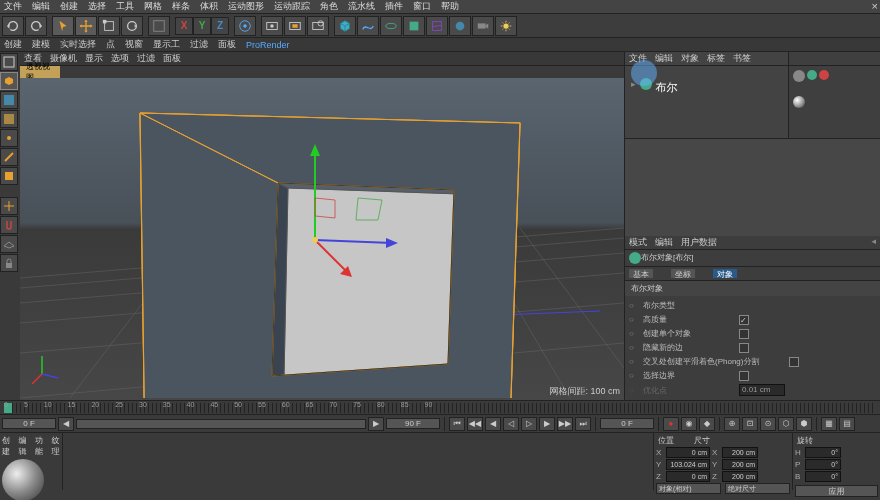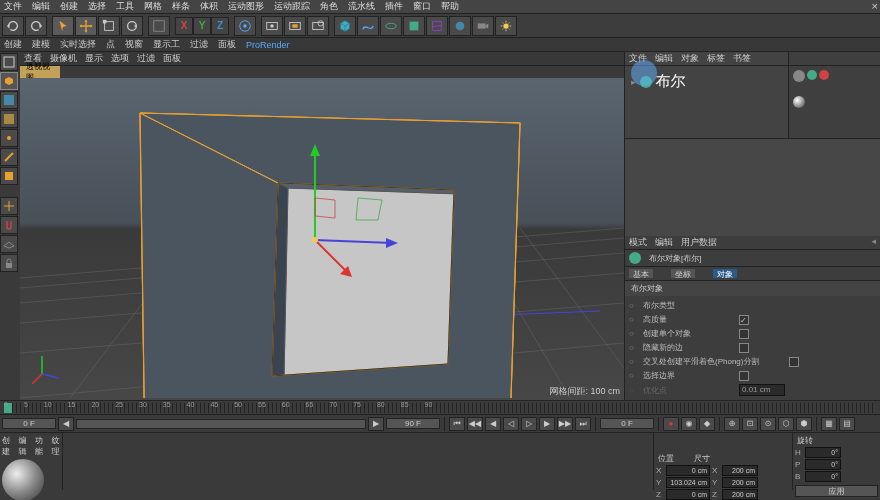--- a/index.html
+++ b/index.html
@@ -29,21 +29,21 @@
 .viewport { flex: 1; position: relative; background: linear-gradient(#5a6570 0%, #485058 45%, #3a3a3a 47%, #474747 100%); overflow: hidden; }
 .viewport svg { position: absolute; top: 0; left: 0; }
 .vp-footer { position: absolute; bottom: 2px; right: 4px; color: #ccc; font-size: 9px; }
 .right-panels { width: 256px; background: #3a3a3a; display: flex; flex-direction: column; border-left: 1px solid #222; }
 .rp-top { height: 116px; display: flex; border-bottom: 1px solid #222; }
 .rp-objects { flex: 1; background: #434343; position: relative; }
 .rp-obj-head { height: 14px; display: flex; align-items: center; gap: 8px; padding: 0 4px; border-bottom: 1px solid #222; }
 .rp-obj-body { padding: 4px; }
 .obj-item { display: flex; align-items: center; gap: 4px; padding: 2px; }
 .obj-item .oi-icon { width: 12px; height: 12px; background: #4a8; border-radius: 6px; }
-.obj-item .oi-name { color: #fff; font-size: 15px; }
+.obj-item .oi-name { color: #fff; font-size: 11px; margin-top: 8px; }
 .rp-tags { width: 92px; background: #3f3f3f; border-left: 1px solid #222; }
 .rp-tags-head { height: 14px; border-bottom: 1px solid #222; }
 .rp-tags-body { padding: 4px; display: flex; gap: 2px; }
 .tag-dot { width: 10px; height: 10px; border-radius: 5px; }
 .tag-dot.g { background: #4a8; }
 .tag-dot.r { background: #c44; }
 .tag-dot.eye { width: 12px; height: 12px; background: #888; border-radius: 6px; }
 .rp-mid { height: 130px; background: #474747; }
 .rp-attr { flex: 1; background: #3d3d3d; display: flex; flex-direction: column; }
 .rp-attr-head { height: 14px; display: flex; gap: 8px; padding: 0 4px; border-bottom: 1px solid #222; }
@@ -65,21 +65,21 @@
 .timeline .tl-nums { position: absolute; left: 4px; top: 0; font-size: 7px; color: #999; display: flex; gap: 16px; }
 .tl-field { width: 54px; height: 11px; background: #555; border: 1px solid #222; font-size: 8px; color: #ccc; display: flex; align-items: center; justify-content: center; }
 .transport { height: 18px; background: #3a3a3a; display: flex; align-items: center; gap: 2px; padding: 0 2px; border-top: 1px solid #222; }
 .transport .tp-btn { width: 16px; height: 14px; background: #4a4a4a; border: 1px solid #222; display: flex; align-items: center; justify-content: center; cursor: pointer; font-size: 8px; color: #ccc; }
 .transport .tp-divider { width: 1px; height: 14px; background: #222; margin: 0 2px; }
 .bottom-coords { height: 58px; background: #3a3a3a; border-top: 1px solid #222; display: flex; }
 .bc-mat { width: 62px; padding: 2px; }
 .bc-mat-head { font-size: 8px; margin-bottom: 2px; display: flex; gap: 8px; }
 .bc-sphere { width: 42px; height: 42px; border-radius: 21px; background: radial-gradient(circle at 35% 35%, #eee, #888 50%, #333); }
 .bc-mid { flex: 1; padding: 2px; border-left: 1px solid #222; border-right: 1px solid #222; }
-.bc-coords { width: 138px; padding: 2px; display: flex; flex-direction: column; gap: 1px; margin-top: 18px; }
+.bc-coords { width: 138px; padding: 2px; display: flex; flex-direction: column; gap: 1px; }
 .bc-row { display: flex; align-items: center; gap: 2px; font-size: 8px; }
 .bc-row .ax { width: 8px; color: #aaa; }
 .bc-row .cv { width: 44px; height: 11px; background: #2a2a2a; border: 1px solid #111; color: #ccc; display: flex; align-items: center; padding: 0 2px; font-size: 7px; justify-content: flex-end; }
 .bc-row .cv2 { width: 36px; height: 11px; background: #2a2a2a; border: 1px solid #111; color: #ccc; display: flex; align-items: center; padding: 0 2px; font-size: 7px; justify-content: flex-end; }
 .bc-head { display: flex; gap: 20px; font-size: 8px; padding: 0 2px; }
 .bc-rot { width: 88px; padding: 2px; display: flex; flex-direction: column; gap: 1px; border-left: 1px solid #222; }
 .bc-apply { display: flex; justify-content: center; margin-top: 2px; }
 .bc-apply-btn { width: 100%; height: 12px; background: #555; border: 1px solid #222; font-size: 8px; display: flex; align-items: center; justify-content: center; }
 .close-btn { position: absolute; top: 0; right: 2px; color: #ccc; font-size: 11px; cursor: pointer; }
 .cursor-circle { position: absolute; width: 26px; height: 26px; border-radius: 13px; background: rgba(100,180,255,0.5); pointer-events: none; }
@@ -400,21 +400,21 @@
       </div>
     </div>
     <div class="rp-mid"></div>
     <div class="rp-attr">
       <div class="rp-attr-head">
         <span class="at">模式</span>
         <span class="at">编辑</span>
         <span class="at">用户数据</span>
         <span style="margin-left:auto;color:#888">◂</span>
       </div>
-      <div style="padding:2px 4px;display:flex;align-items:center;gap:8px;border-bottom:1px solid #222">
+      <div style="padding:2px 4px;display:flex;align-items:flex-start;gap:0;border-bottom:1px solid #222">
         <div style="width:12px;height:12px;background:#4a8;border-radius:6px"></div>
         <span style="font-size:8px">布尔对象[布尔]</span>
       </div>
       <div class="rp-attr-sub">
         <div class="asb">基本</div>
         <div class="asb">坐标</div>
         <div class="asb active">对象</div>
       </div>
       <div class="rp-attr-title">布尔对象</div>
       <div class="rp-attr-body">

